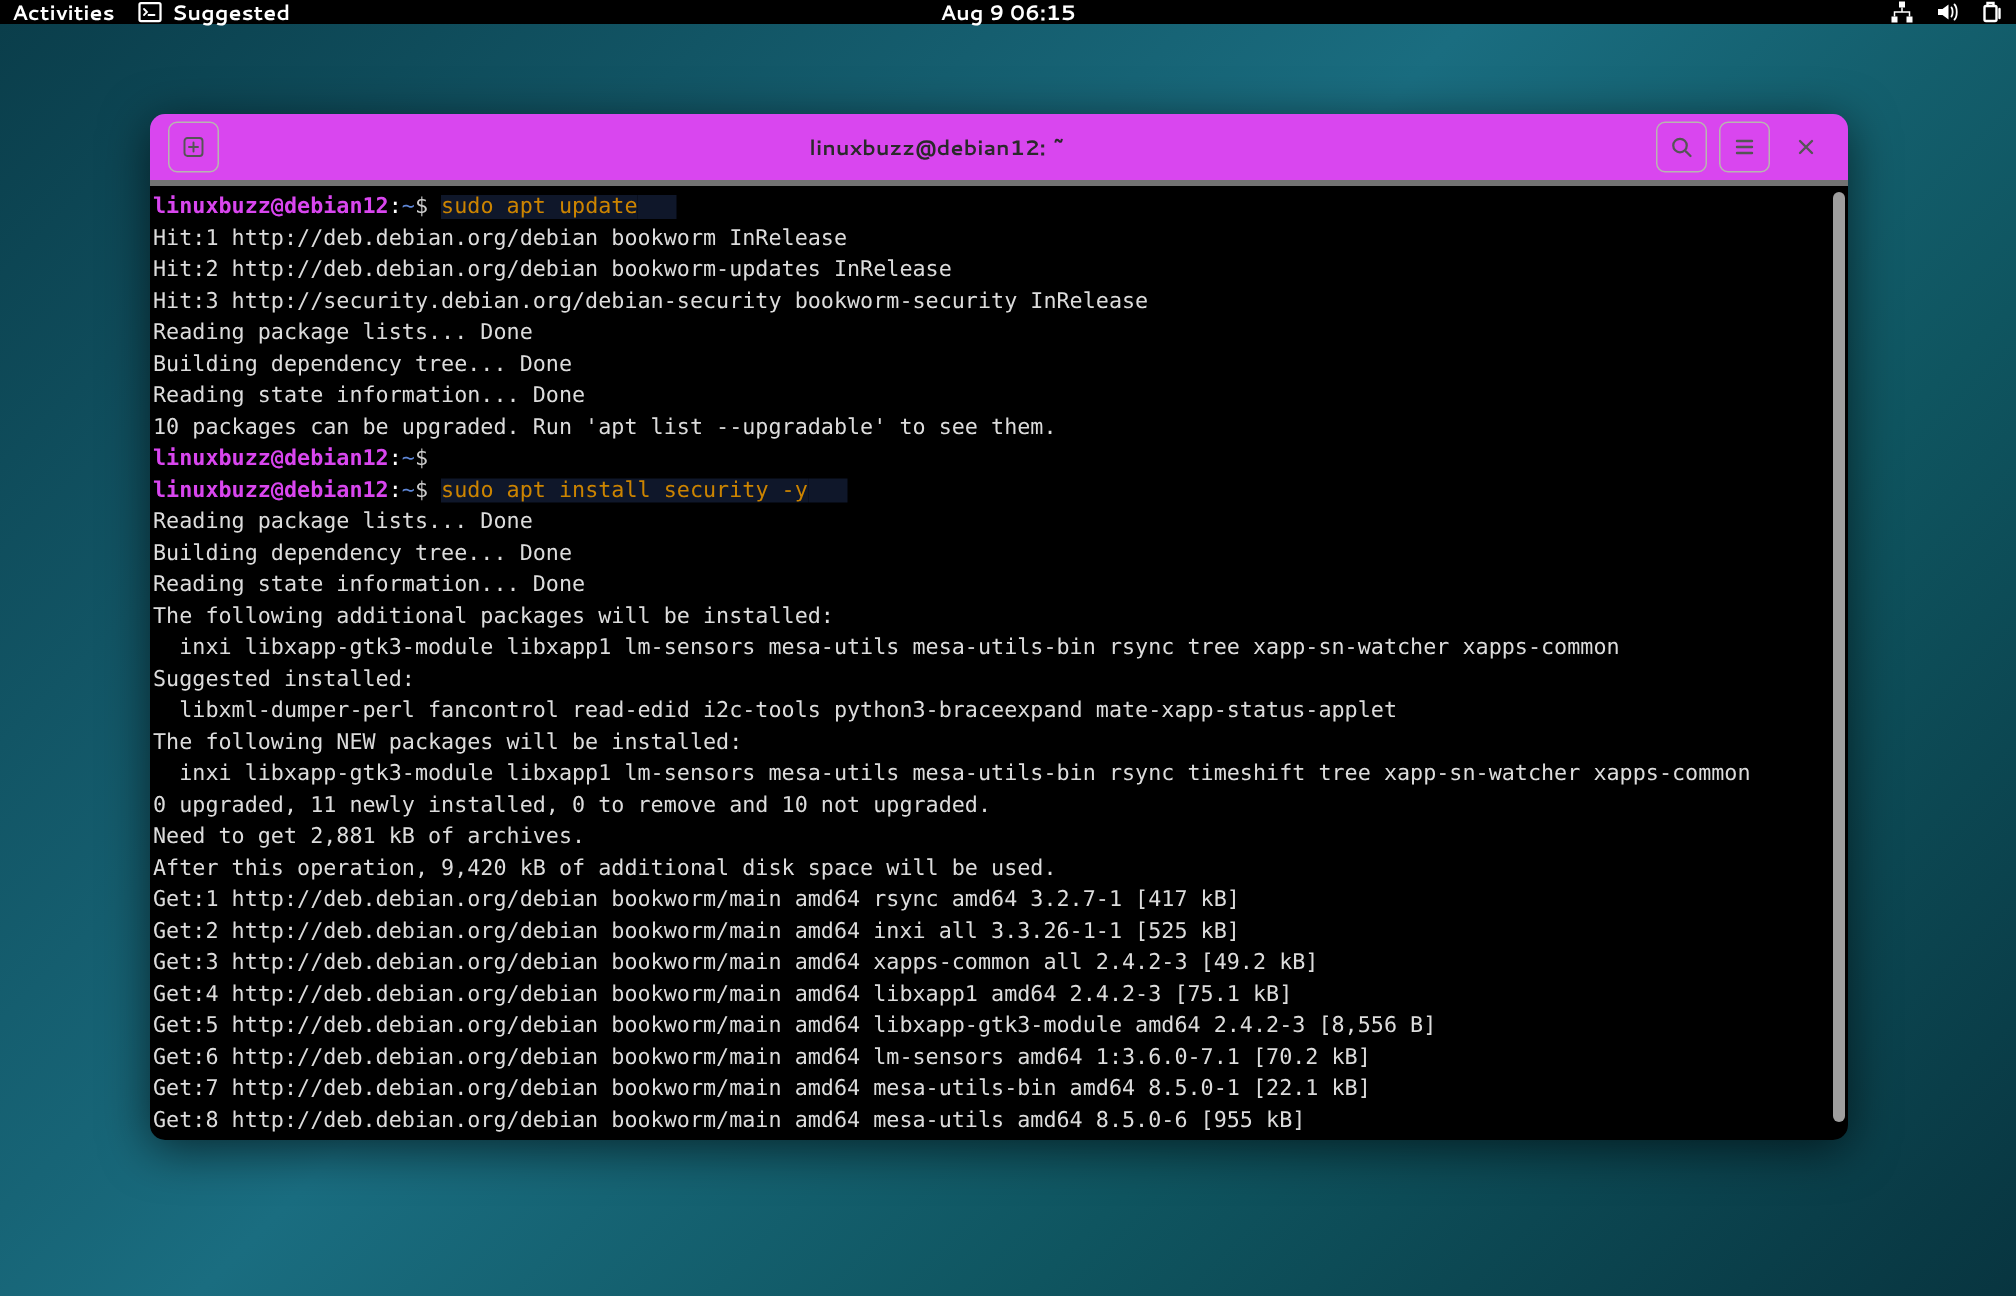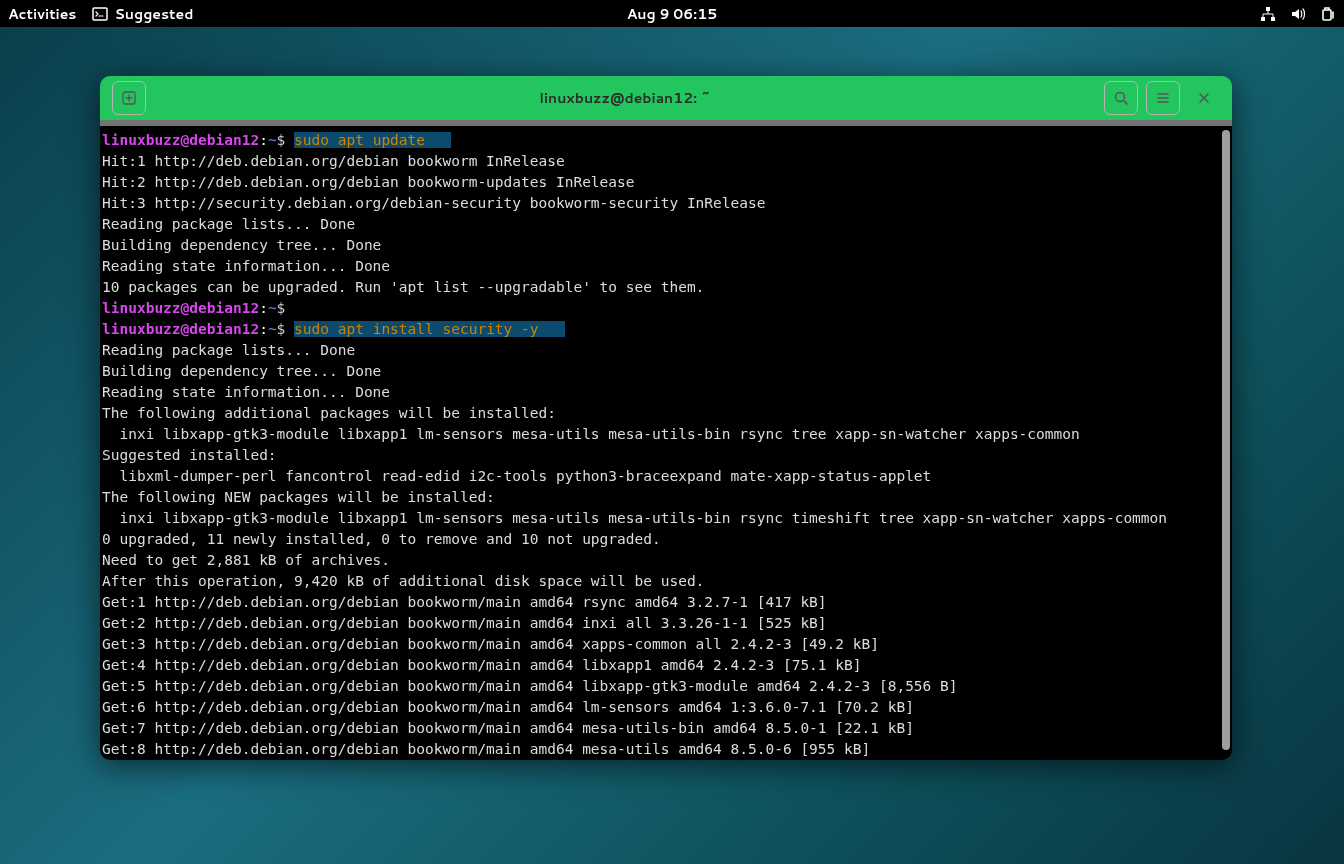--- a/index.html
+++ b/index.html
@@ -1,34 +1,34 @@
 <!DOCTYPE html>
 <html><head>
 <meta charset="utf-8">
 <style>
 html,body{margin:0;padding:0;width:1344px;height:864px;overflow:hidden;font-family:'Cantarell','DejaVu Sans',sans-serif;background:linear-gradient(135deg,#0a3d4a 0%,#1a6d80 45%,#0f5560 70%,#083540 100%)}
-.topbar{height:27px;background:#000;color:#fff;display:flex;align-items:center;font-size:14px;font-weight:600;padding:0 8px}
+.topbar{height:16px;background:#000;color:#fff;display:flex;align-items:center;font-size:14px;font-weight:600;padding:0 8px}
 .topbar .left{display:flex;align-items:center;gap:16px}
 .topbar .term-app{display:flex;align-items:center;gap:6px}
 .topbar .center{position:absolute;left:50%;transform:translateX(-50%)}
 .topbar .right{margin-left:auto;display:flex;align-items:center;gap:14px}
 .tray-ic{display:inline-flex}
 .window{position:absolute;left:100px;top:76px;width:1132px;height:684px;border-radius:10px;overflow:hidden;box-shadow:0 6px 32px rgba(0,0,0,.6)}
-.titlebar{height:44px;background:#22c55e;display:flex;align-items:center;padding:0 10px;font-size:14px;color:#2a2a2a;border-bottom:6px solid #737373}
+.titlebar{height:44px;background:#d946ef;display:flex;align-items:center;padding:0 10px;font-size:14px;color:#2a2a2a;border-bottom:4px solid #737373}
 .tb-btn{width:32px;height:32px;border-radius:6px;display:flex;align-items:center;justify-content:center;background:transparent;color:#333;margin:0 2px}
 .tb-btn.ghost{border:1px solid #b8b5b0}
 .tb-title{flex:1;text-align:center;font-weight:600}
 .tb-right{display:flex;align-items:center;gap:4px}
 .term-body{height:640px;background:#000;color:#dcdcdc;font-family:'DejaVu Sans Mono','Menlo',monospace;font-size:14.5px;line-height:21px;padding:4px 8px 8px 2px;white-space:pre;overflow:hidden;position:relative}
 .scrollbar{position:absolute;right:2px;top:4px;width:8px;height:620px;background:#9e9e9e;border-radius:4px}
 .ps-user{color:#d946ef;font-weight:bold}
 .ps-colon{color:#fff}
 .ps-path{color:#5f87d7}
 .ps-dollar{color:#ccc}
-.hl{background:#0c4a6e;color:#cc8400}
+.hl{background:#0f172a;color:#cc8400}
 </style>
 </head>
 <body>
 
 <div class="topbar">
   <div class="left">
     <span>Activities</span>
     <span class="term-app">
       <span class="tray-ic">
         <svg width="16" height="16" viewBox="0 0 16 16">

